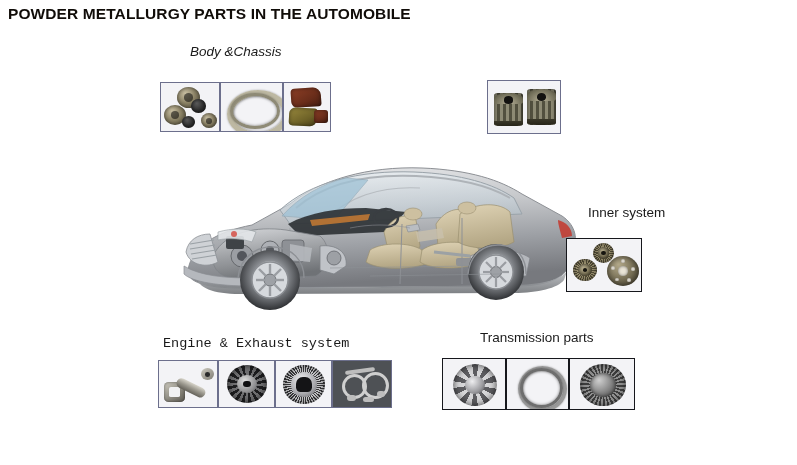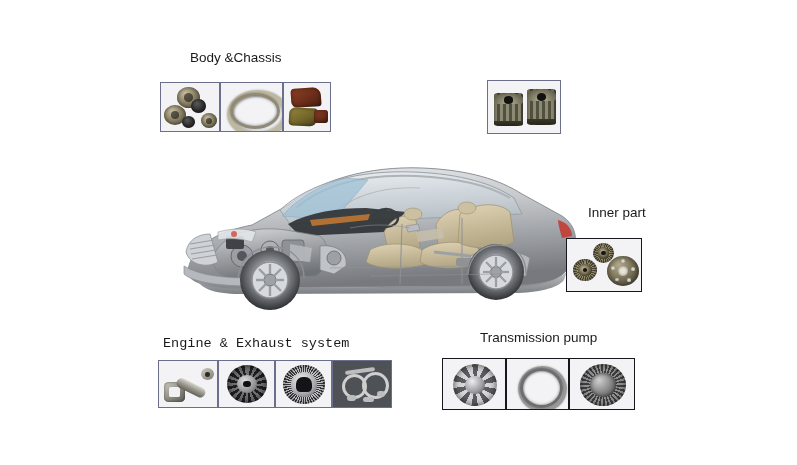--- a/index.html
+++ b/index.html
@@ -221,20 +221,21 @@
 
   
   #car{position:absolute;left:170px;top:128px;width:420px;height:195px;}
   #car svg{display:block;}
 </style>
 </head>
 <body style="background: rgb(255, 255, 255);">
 
 <div id="stage">
 
+  <div class="title">POWDER METALLURGY PARTS IN THE AUTOMOBILE</div>
 
   <div id="car">
     <svg width="420" height="195" viewBox="0 0 420 195" xmlns="http://www.w3.org/2000/svg">
       <defs>
         <linearGradient id="bodyG" x1="0" y1="0" x2="0.2" y2="1">
           <stop offset="0" stop-color="#e9eaec"></stop>
           <stop offset="0.40" stop-color="#c6c8cb"></stop>
           <stop offset="0.70" stop-color="#9ea1a6"></stop>
           <stop offset="1" stop-color="#77797e"></stop>
         </linearGradient>
@@ -373,21 +374,21 @@
       <path d="M298 146 C300 126 314 116 330 117 C346 118 356 128 356 146" fill="none" stroke="#8d9095" stroke-width="1.4"></path>
 
       <g stroke="#8d9095" stroke-width="0.7" fill="none" opacity="0.8">
         <path d="M180 100 C200 96 220 96 240 100"></path>
         <path d="M160 140 L300 138"></path>
         <path d="M200 148 L330 146"></path>
       </g>
     </svg>
   </div>
 
-  <div class="label" style="left:190px;top:50px;">Body &amp;Chassis</div>
+  <div class="label" style="left:190px;top:44px;font-style:italic;">Body &amp;Chassis</div>
 
   <div class="group" style="left:160px;top:82px;">
 
     <div class="cell" style="width:60px;height:50px;">
       <div class="part disc" style="left:16px;top:4px;width:23px;height:21px;"></div>
       <div class="part disc" style="left:3px;top:22px;width:22px;height:20px;"></div>
       <div class="part disc dark nohole" style="left:30px;top:16px;width:15px;height:14px;"></div>
       <div class="part disc dark nohole" style="left:21px;top:33px;width:13px;height:12px;"></div>
       <div class="part disc" style="left:40px;top:30px;width:16px;height:15px;"></div>
     </div>
@@ -418,21 +419,21 @@
           <div class="bot"></div>
       </div>
       <div class="pinion" style="left:39px;top:8px;width:29px;height:36px;">
         <div class="top"></div>
           <div class="bore"></div>
           <div class="bot"></div>
       </div>
     </div>
   </div>
 
-  <div class="label" style="left:588px;top:205px;">Inner part</div>
+  <div class="label" style="left:588px;top:205px;">Inner system</div>
 
   <div class="group dark" style="left:566px;top:238px;">
     <div class="cell" style="width:76px;height:54px;">
       <div class="part gearteeth hub" style="left:6px;top:20px;width:24px;height:22px;"></div>
       <div class="part gearteeth hub" style="left:26px;top:4px;width:21px;height:20px;"></div>
       <div class="part flange" style="left:40px;top:17px;width:32px;height:30px;">
         <div class="bore"></div>
         <div class="bolt" style="left:44%;top:10%;"></div>
         <div class="bolt" style="left:74%;top:36%;"></div>
         <div class="bolt" style="left:62%;top:74%;"></div>
@@ -467,21 +468,21 @@
     <div class="cell" style="width:60px;height:48px;background:#4e5155;">
       <div class="pipe" style="left:9px;top:13px;width:19px;height:19px;"></div>
       <div class="pipe" style="left:29px;top:11px;width:21px;height:21px;"></div>
       <div class="pipeblk" style="left:12px;top:8px;width:30px;height:4px;transform:rotate(-8deg);"></div>
       <div class="pipeblk" style="left:14px;top:34px;width:9px;height:6px;"></div>
       <div class="pipeblk" style="left:30px;top:36px;width:11px;height:5px;"></div>
       <div class="pipeblk" style="left:44px;top:30px;width:8px;height:6px;"></div>
     </div>
   </div>
 
-  <div class="label" style="left:480px;top:330px;">Transmission pump</div>
+  <div class="label" style="left:480px;top:330px;">Transmission parts</div>
 
   <div class="group dark" style="left:442px;top:358px;">
 
     <div class="cell" style="width:64px;height:52px;">
       <div class="part carrier" style="left:10px;top:5px;width:44px;height:42px;"></div>
     </div>
 
     <div class="cell" style="width:63px;height:52px;">
       <div class="part ring steel" style="left:11px;top:7px;width:41px;height:38px;
            border-width:4px;"></div>

